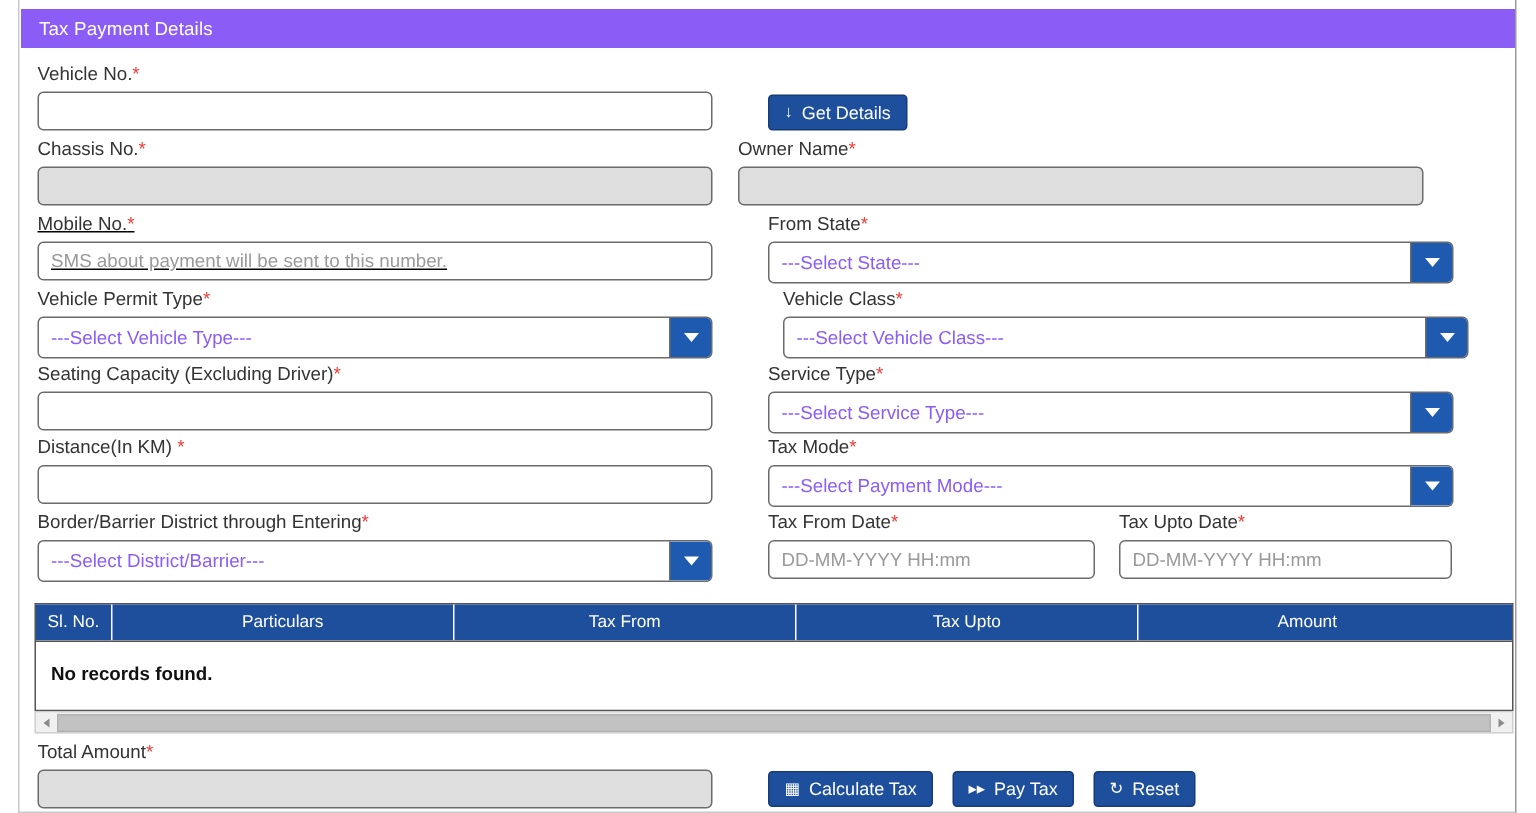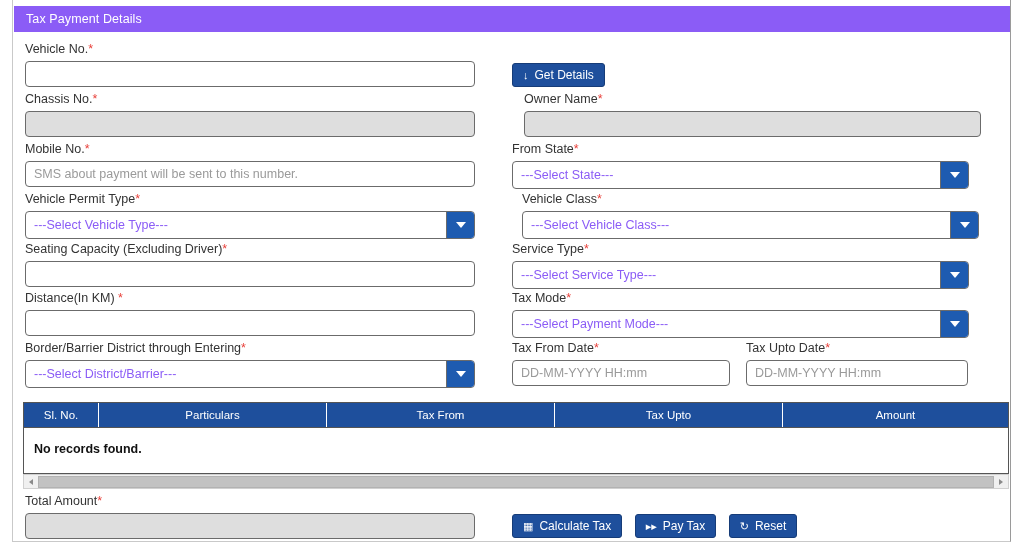--- a/index.html
+++ b/index.html
@@ -239,26 +239,26 @@
           <span class="glyph">↓</span>
           <span>Get Details</span>
         </button>
       </div>
 
       <div class="row" style="left:12px; top:60px; width:450px;">
         <span class="fieldlabel"><span>Chassis No.</span><span class="req">*</span></span>
         <input class="txt readonly" type="text" readonly="" placeholder="" style="">
       </div>
 
-      <div class="row" style="left:511px; top:60px; width:457px;">
+      <div class="row" style="left:479px; top:60px; width:457px;">
         <span class="fieldlabel"><span>Owner Name</span><span class="req">*</span></span>
         <input class="txt readonly" type="text" readonly="" placeholder="" style="">
       </div>
 
-      <div class="row" style="left:12px; top:110px; width:450px;">
+      <div class="row" style="left:12px; top:110px; width:450px;text-decoration:underline;">
         <span class="fieldlabel"><span>Mobile No.</span><span class="req">*</span></span>
         <input class="txt" type="text" placeholder="SMS about payment will be sent to this number." style="">
       </div>
 
       <div class="row" style="left:499px; top:110px; width:457px;">
         <span class="fieldlabel"><span>From State</span><span class="req">*</span></span>
         <div class="sel-wrap">
           <span class="sel-text">---Select State---</span>
           <span class="sel-btn">
             <span class="caret"></span>
@@ -333,21 +333,21 @@
 
       <div class="row" style="left:733px; top:309px; width:222px;">
         <span class="fieldlabel"><span>Tax Upto Date</span><span class="req">*</span></span>
         <input class="txt" type="text" placeholder="DD-MM-YYYY HH:mm" style="">
       </div>
 
     </div>
 
     <div class="tbl">
       <div class="tbl-head">
-        <div class="th" style="width:75px;">Sl. No.</div>
+        <div class="th" style="width:51px;">Sl. No.</div>
         <div class="th" style="width:228px;">Particulars</div>
         <div class="th" style="width:228px;">Tax From</div>
         <div class="th" style="width:228px;">Tax Upto</div>
         <div class="th" style="width:225px;">Amount</div>
       </div>
       <div class="tbl-body">
         <div class="norecords">No records found.</div>
       </div>
     </div>
 

